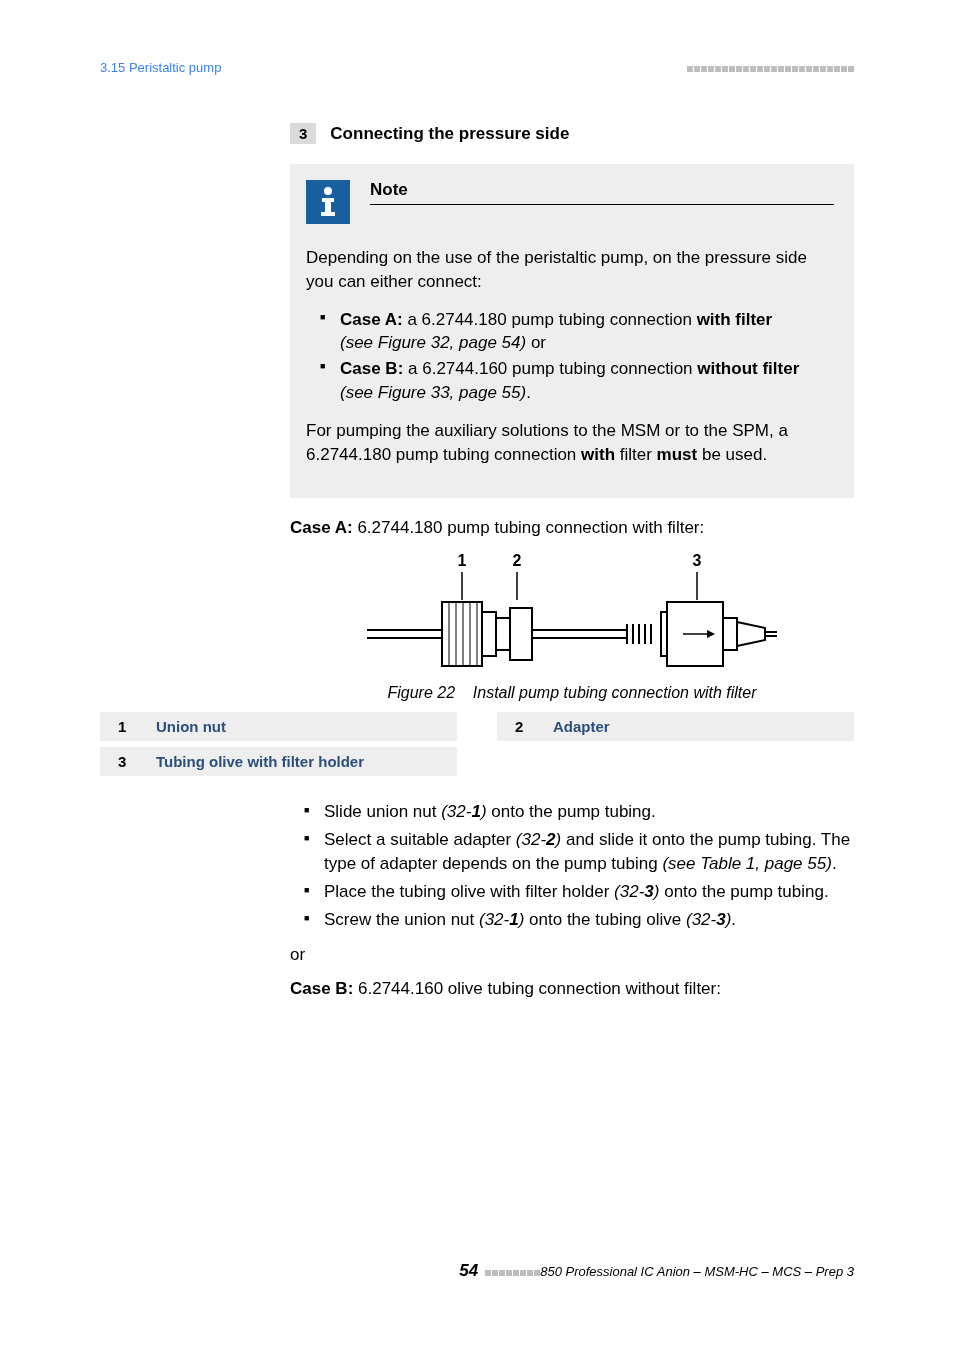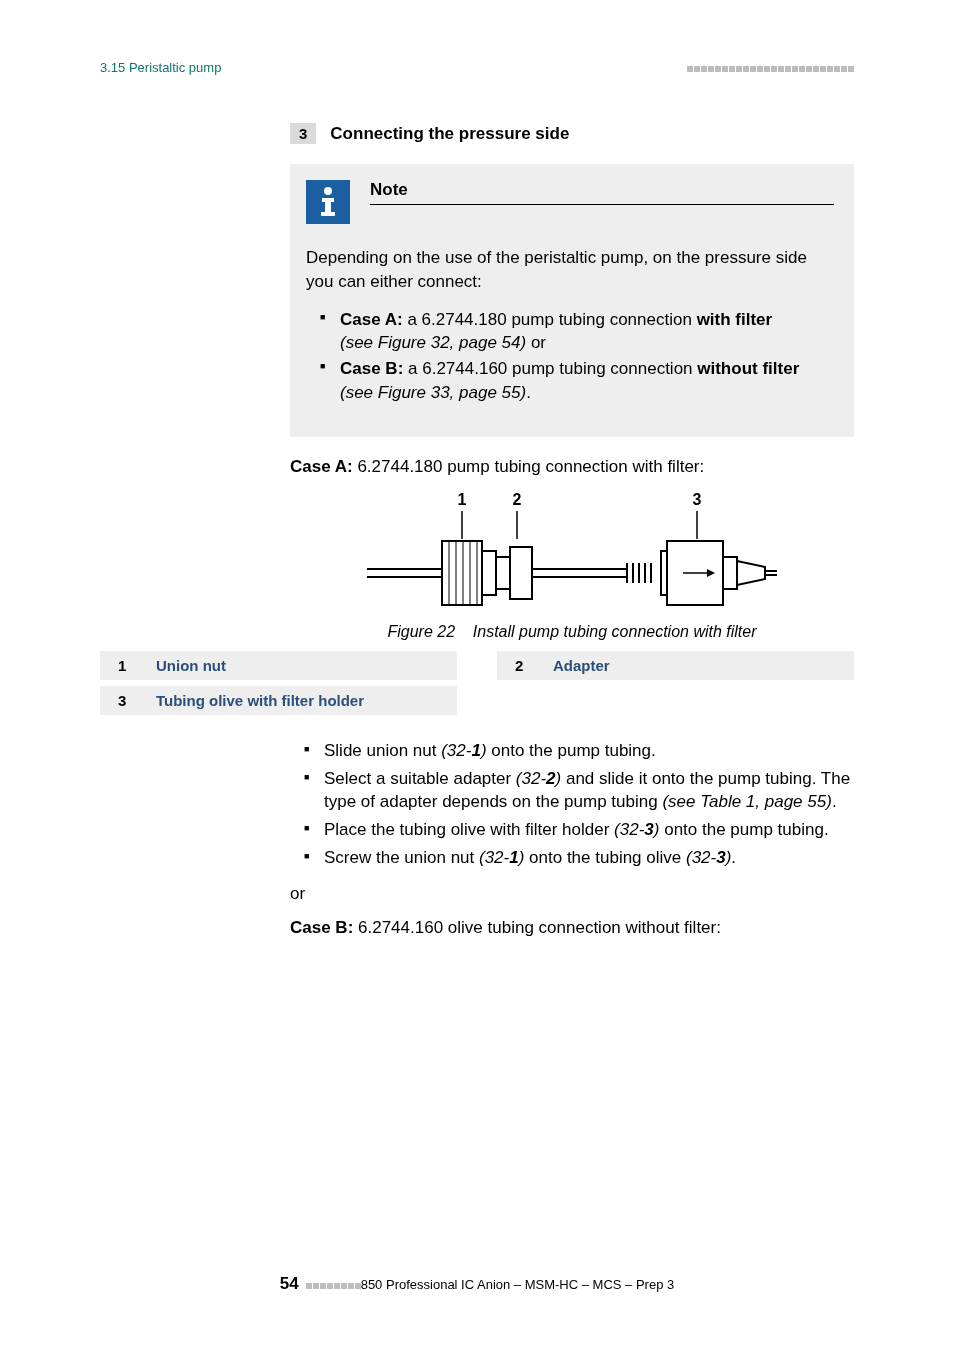--- a/index.html
+++ b/index.html
@@ -12,21 +12,21 @@
     position: relative;
   }
   .page {
     padding: 60px 100px 0 100px;
   }
   .running-head {
     display: flex;
     justify-content: space-between;
     align-items: center;
     font-size: 13px;
-    color: #0f766e;
+    color: #3b82f6;
     margin-bottom: 48px;
     text-align: center;
   }
   .dashes span {
     display: inline-block;
     width: 6px; height: 6px;
     background: #bdbdbd;
     margin-left: 1px;
   }
   .content { padding-left: 190px; }
@@ -105,25 +105,26 @@
 
   .instr-list { list-style: none; padding-left: 14px; font-size: 17px; line-height: 1.4; }
   .instr-list li { position: relative; padding-left: 20px; margin-bottom: 4px; }
   .instr-list li::before {
     content: "■"; position: absolute; left: 0; top: 4px; font-size: 9px;
   }
   .or { font-size: 17px; margin: 14px 0; }
 
   .footer {
     position: absolute;
-    left: 100px; right: 100px; bottom: 56px;
-    display: flex;
-    justify-content: center;
+    left: 100px; right: 100px; bottom: 69px;
+    display: flex;
+    justify-content: flex-end;
     align-items: center;
     font-size: 13px;
+    font-style: italic;
   }
   .footer .pn { font-weight: 700; font-size: 17px; margin-right: 6px; }
   .footer-left { display:flex; align-items:center; }
   .small-dashes span {
     display: inline-block; width:6px; height:6px; background:#bdbdbd; margin-left:1px;
   }
 </style>
 </head>
 <body>
 
@@ -160,20 +161,23 @@
         <ul class="note-list">
           <li>
             <b>Case A:</b><span> a 6.2744.180 pump tubing connection </span><b>with filter</b><br>
             <span class="ital">(see Figure 32, page 54)</span><span> or</span>
           </li>
           <li>
             <b>Case B:</b><span> a 6.2744.160 pump tubing connection </span><b>without filter</b><br>
             <span class="ital">(see Figure 33, page 55)</span><span>.</span>
           </li>
         </ul>
+        <p>
+          <span>For pumping the auxiliary solutions to the MSM or to the SPM, a 6.2744.180 pump tubing connection </span><b>with</b><span> filter </span><b>must</b><span> be used.</span>
+        </p>
       </div>
     </div>
 
     <p class="case-line">
       <span class="b">Case A:</span><span> 6.2744.180 pump tubing connection with filter:</span>
     </p>
 
     <div class="figure-wrap">
       <svg class="fig-svg" viewBox="0 0 410 120">
 

